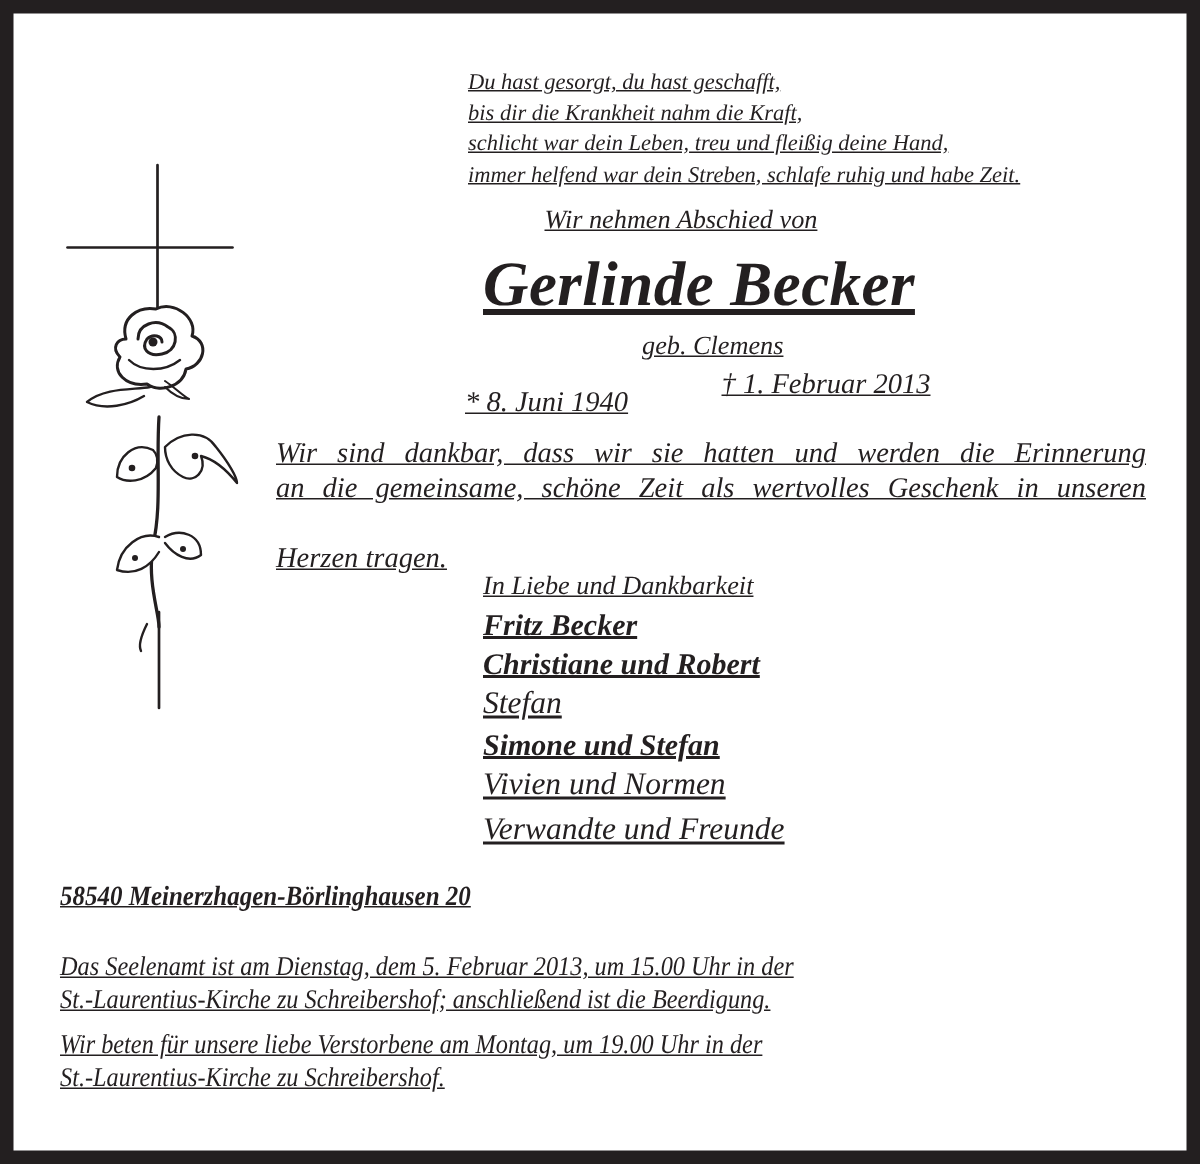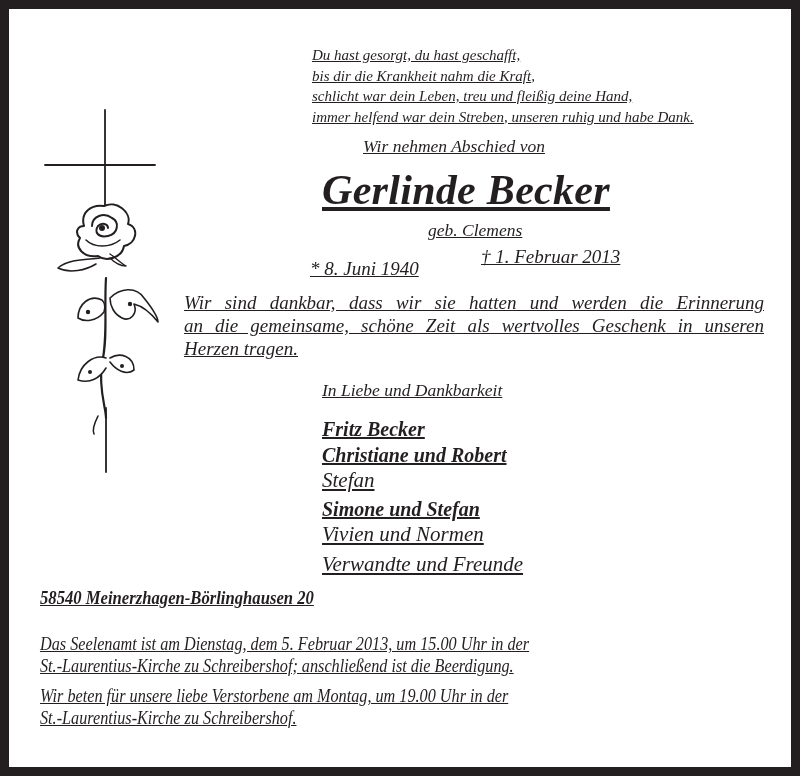--- a/index.html
+++ b/index.html
@@ -20,21 +20,21 @@
 
     .poem { left: 312px; top: 45px; font-size: 15px; line-height: 20.5px; }
     .farewell { left: 363px; top: 136px; font-size: 17.5px; }
     .name { left: 322px; top: 166px; font-size: 42px; letter-spacing: 0.3px; }
     .maiden { left: 428px; top: 220px; font-size: 17.5px; }
     .birth { left: 310px; top: 258px; font-size: 19px; }
     .death { left: 481px; top: 246px; font-size: 19px; }
 
     .gratitude { left: 184px; top: 291px; font-size: 19px; line-height: 23px; width: 580px; white-space: normal; text-align: justify; }
     .gratitude span { display: block; text-align-last: justify; }
-    .gratitude span.last { text-align-last: left; }
+    .gratitude span.last { text-align-last: left; margin-top: 24px; }
 
     .mourners { left: 322px; top: 378px; }
     .mourners .line { display: block; white-space: nowrap; }
     .m-intro { font-size: 17.5px; line-height: 24px; }
     .m-bold { font-size: 20px; line-height: 26px; font-weight: bold; }
     .m-sub { font-size: 21px; line-height: 24px; }
 
     .address { left: 40px; top: 588px; font-size: 18.5px; font-weight: bold; }
     .service { left: 40px; top: 634px; font-size: 18px; line-height: 21.5px; }
     .prayer { left: 40px; top: 686px; font-size: 18px; line-height: 21.5px; }
@@ -70,38 +70,38 @@
     <circle cx="90" cy="196" r="2.2"></circle>
     <circle cx="50" cy="264" r="2"></circle>
     <circle cx="82" cy="258" r="2"></circle>
   </g>
 </svg>
 
 <div class="abs serif it poem">
   <div>Du hast gesorgt, du hast geschafft,</div>
   <div>bis dir die Krankheit nahm die Kraft,</div>
   <div>schlicht war dein Leben, treu und fleißig deine Hand,</div>
-  <div>immer helfend war dein Streben, unseren ruhig und habe Dank.</div>
+  <div>immer helfend war dein Streben, schlafe ruhig und habe Zeit.</div>
 </div>
 
 <div class="abs serif it farewell">Wir nehmen Abschied von</div>
 <div class="abs serif it b name">Gerlinde Becker</div>
 <div class="abs serif it maiden">geb. Clemens</div>
 <div class="abs serif it birth">* 8. Juni 1940</div>
 <div class="abs serif it death">† 1. Februar 2013</div>
 
 <div class="abs serif it gratitude">
   <span>Wir sind dankbar, dass wir sie hatten und werden die Erinnerung</span>
   <span>an die gemeinsame, schöne Zeit als wertvolles Geschenk in unseren</span>
   <span class="last">Herzen tragen.</span>
 </div>
 
 <div class="abs serif it mourners">
   <span class="line m-intro">In Liebe und Dankbarkeit</span>
-  <span class="line m-bold" style="margin-top:14px">Fritz Becker</span>
+  <span class="line m-bold" style="margin-top:2px">Fritz Becker</span>
   <span class="line m-bold" style="margin-top:0">Christiane und Robert</span>
   <span class="line m-sub">Stefan</span>
   <span class="line m-bold" style="margin-top:4px">Simone und Stefan</span>
   <span class="line m-sub">Vivien und Normen</span>
   <span class="line m-sub" style="margin-top:6px">Verwandte und Freunde</span>
 </div>
 
 <div class="abs serif it address">
   <div class="narrow">58540 Meinerzhagen-Börlinghausen 20</div>
 </div>

